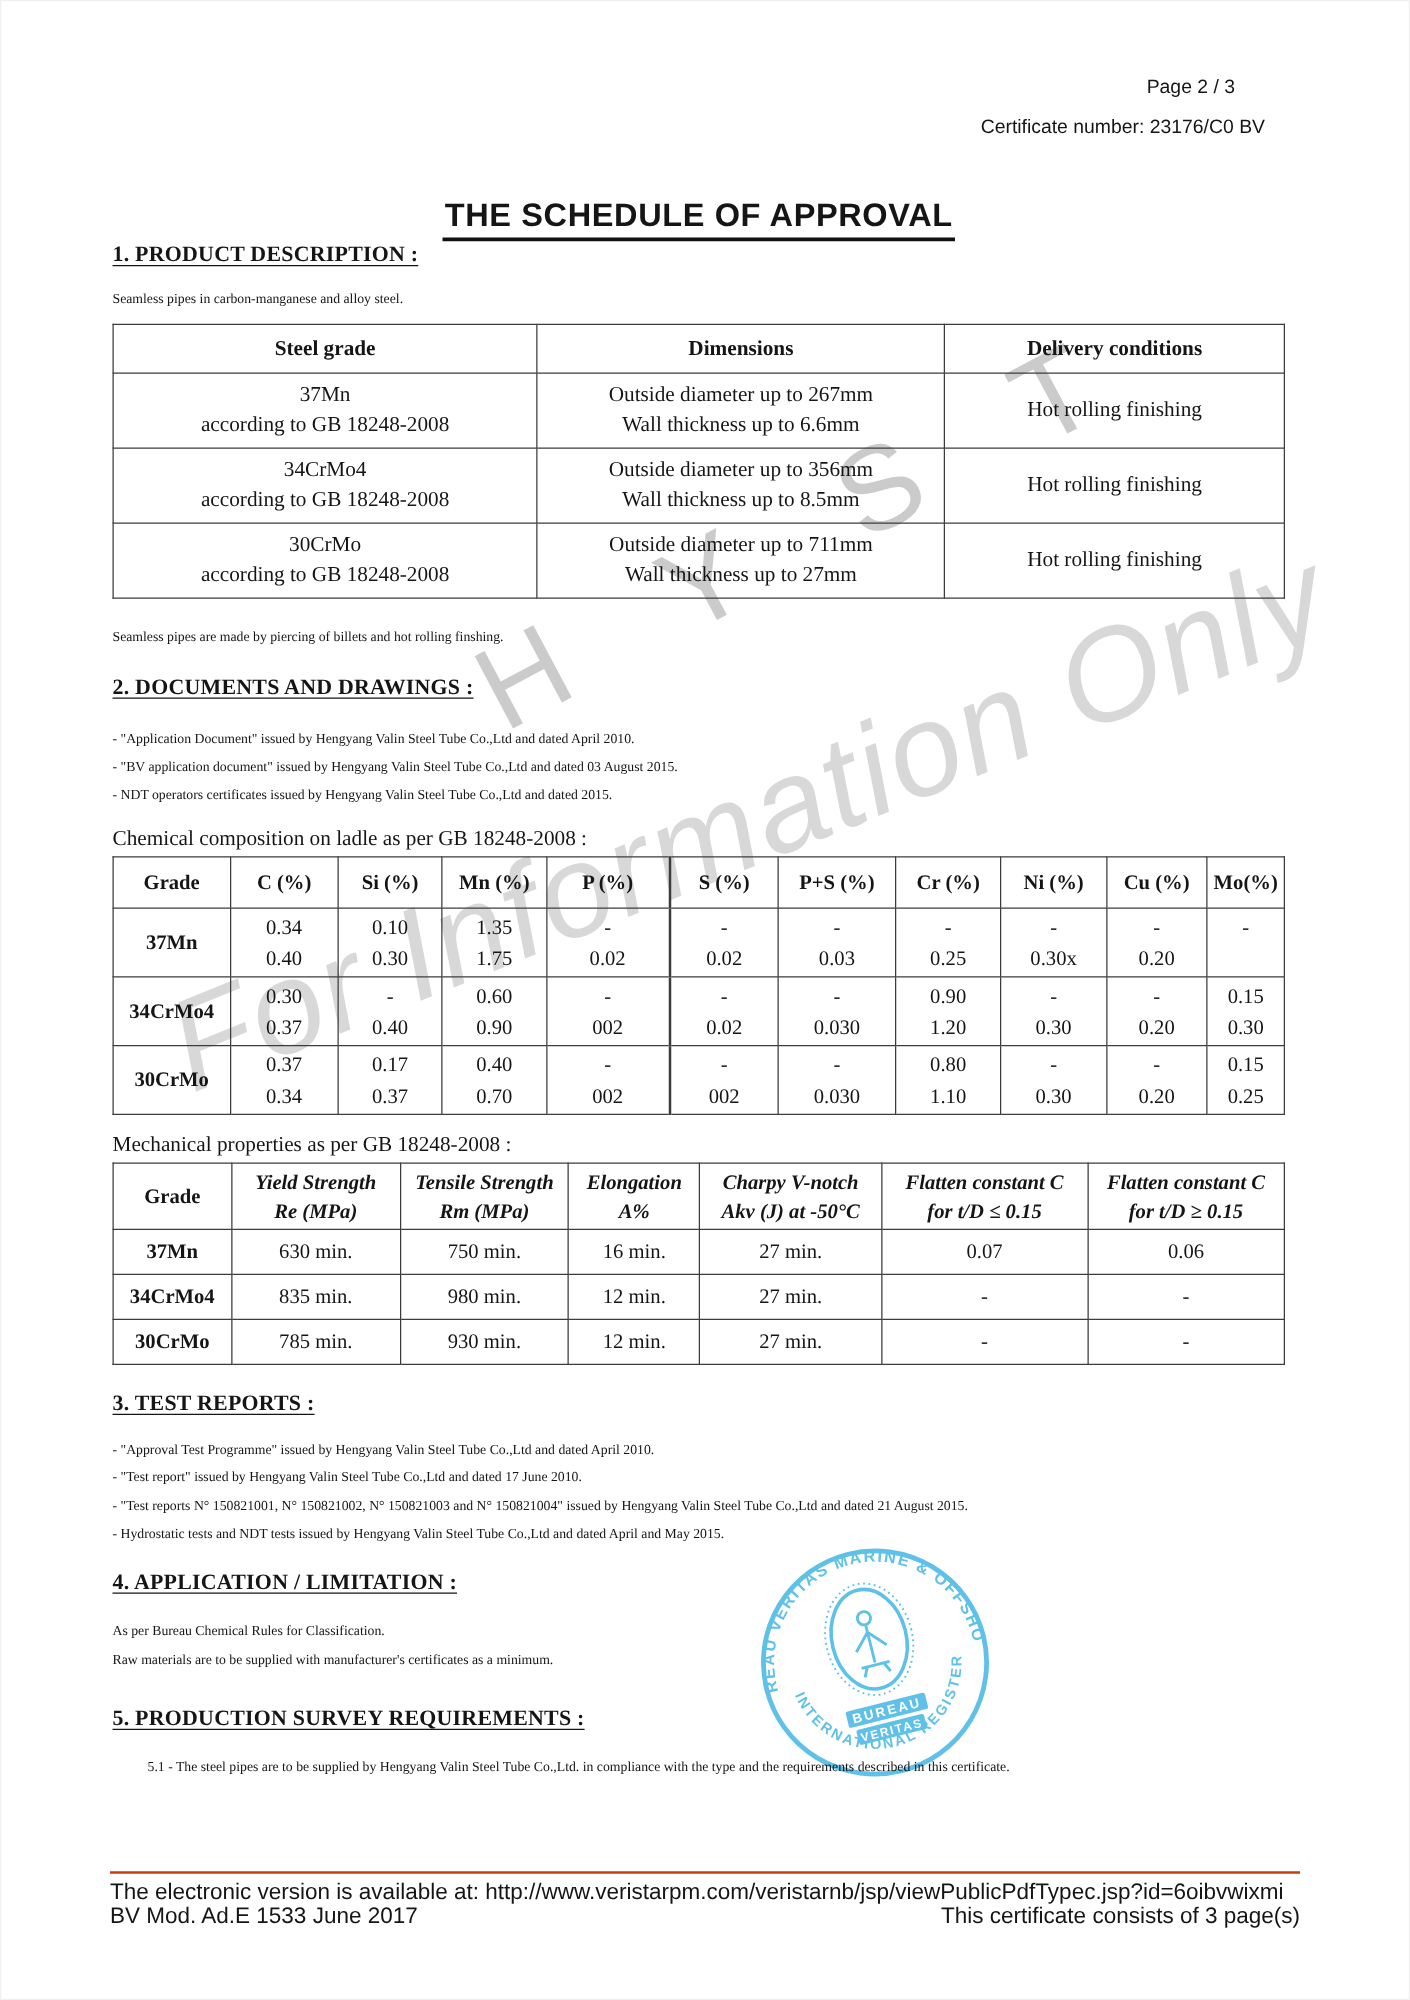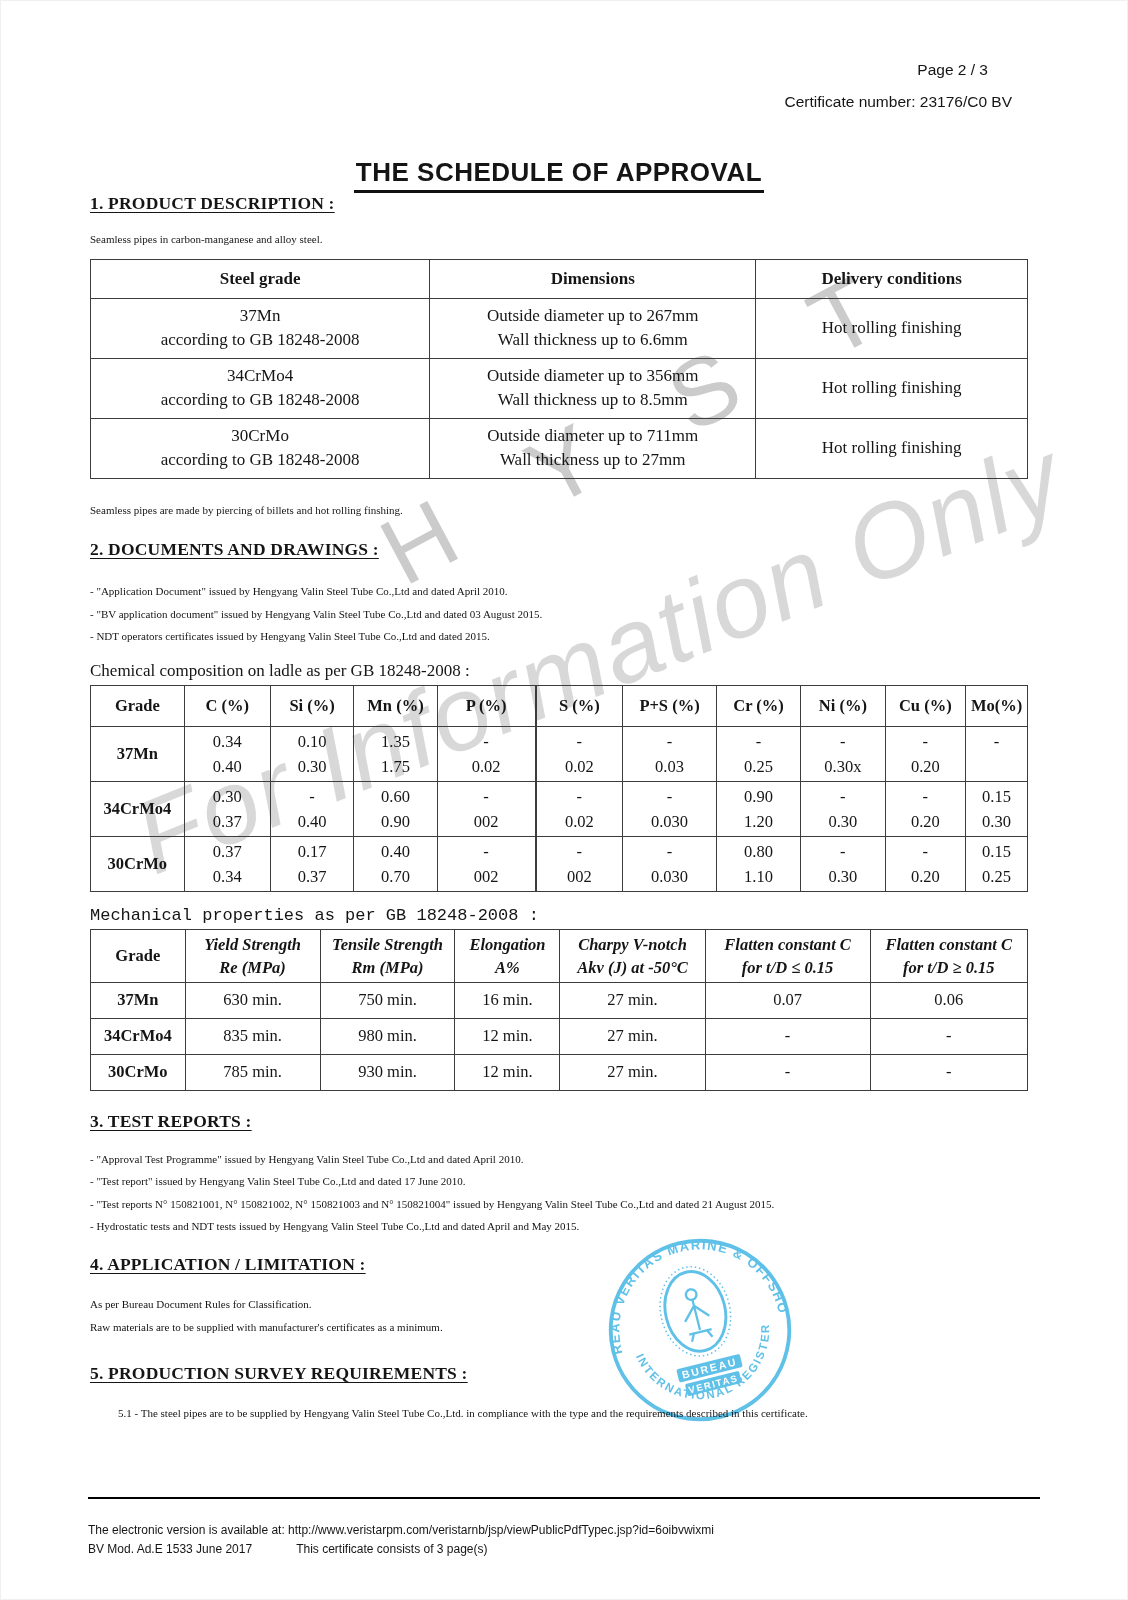--- a/index.html
+++ b/index.html
@@ -51,23 +51,23 @@
 
   .caption{font-size:17px;}
   .justify{text-align:justify;margin-left:28px;}
 
   
   .stamp{position:absolute;left:604px;top:1234px;width:192px;height:192px;z-index:2;
          mix-blend-mode:multiply;pointer-events:none;opacity:.88;}
 
   
   .footer{position:absolute;left:88px;width:952px;top:1497px;z-index:1;
-          font-family:"Liberation Sans",sans-serif;font-size:12px;line-height:19px;
-          border-top:2px solid #000000;padding-top:22px;}
-  .footer-row{display:flex;gap:44px;}
+          font-family:"Liberation Sans",sans-serif;font-size:18px;line-height:19px;
+          border-top:2px solid #c2410c;padding-top:5px;}
+  .footer-row{display:flex;justify-content:space-between;gap:44px;}
 </style>
 </head>
 <body>
 
 <div class="page">
 
   <div class="wm wm-hyst">H Y S T</div>
   <div class="wm wm-info">For Information Only</div>
 
   <div class="content">
@@ -299,21 +299,21 @@
               <div>0.20</div>
             </td>
             <td>
               <div>0.15</div>
               <div>0.25</div>
             </td>
           </tr>
         </tbody>
       </table>
 
-    <div class="caption" style="margin-top:14px;font-family:Liberation Mono, monospace;">Mechanical properties as per GB 18248-2008 :</div>
+    <div class="caption" style="margin-top:14px;">Mechanical properties as per GB 18248-2008 :</div>
     <table id="mech-table">
         <colgroup>
           <col style="width: 10.1%;">
           <col style="width: 14.4%;">
           <col style="width: 14.4%;">
           <col style="width: 11.2%;">
           <col style="width: 15.5%;">
           <col style="width: 17.6%;">
           <col style="width: 16.8%;">
         </colgroup>
@@ -380,21 +380,21 @@
     <div class="sec-h" style="margin-top:20px;">3. TEST REPORTS :</div>
     <div style="margin-top:16px;">
       <div class="body-line">- "Approval Test Programme" issued by Hengyang Valin Steel Tube Co.,Ltd and dated April 2010.</div>
       <div class="body-line">- "Test report" issued by Hengyang Valin Steel Tube Co.,Ltd and dated 17 June 2010.</div>
       <div class="body-line">- "Test reports N° 150821001, N° 150821002, N° 150821003 and N° 150821004" issued by Hengyang Valin Steel Tube Co.,Ltd and  dated 21 August 2015.</div>
       <div class="body-line">- Hydrostatic tests and NDT tests issued by Hengyang Valin Steel Tube Co.,Ltd  and dated April and May 2015.</div>
     </div>
 
     <div class="sec-h" style="margin-top:16px;">4. APPLICATION / LIMITATION :</div>
     <div style="margin-top:18px;">
-      <div class="body-line" style="line-height:23px;">As per Bureau Document Rules for Classification.</div>
+      <div class="body-line" style="line-height:23px;">As per Bureau Chemical Rules for Classification.</div>
       <div class="body-line" style="line-height:23px;">Raw materials are to be supplied with manufacturer's certificates as a minimum.</div>
     </div>
 
     <div class="sec-h" style="margin-top:24px;">5. PRODUCTION SURVEY REQUIREMENTS :</div>
     <div class="body-line justify" style="margin-top:18px;line-height:23px;">5.1 - The steel pipes are to be supplied by Hengyang Valin Steel Tube Co.,Ltd. in compliance with the type and the requirements described in this certificate.</div>
 
   </div>
 
   <div class="stamp">
     <svg viewBox="0 0 200 200" width="192" height="192">

